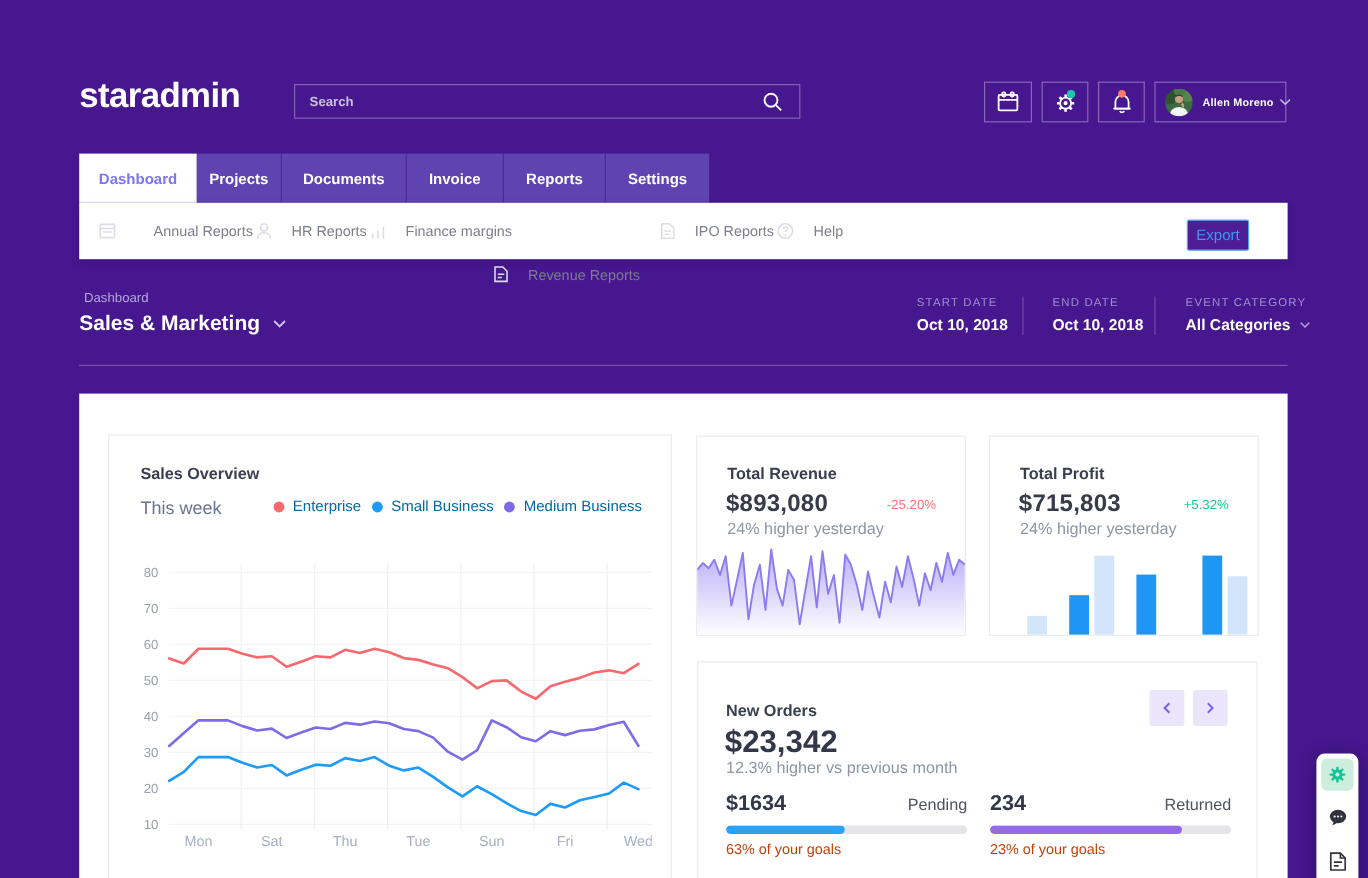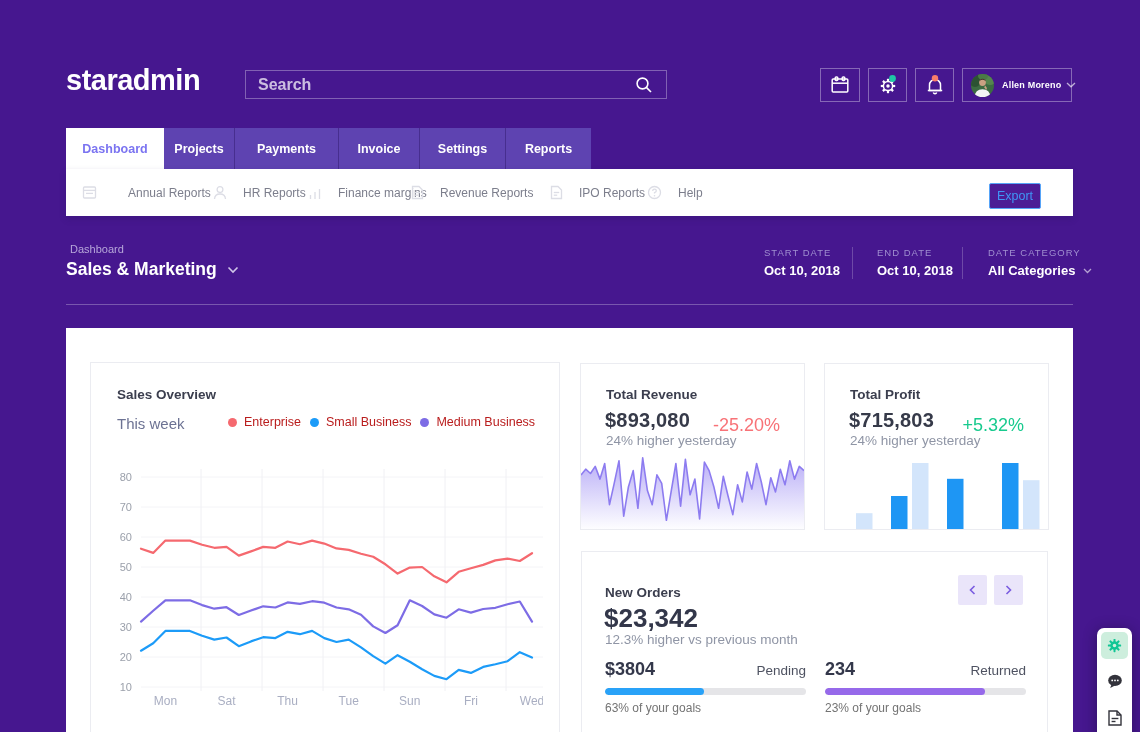--- a/index.html
+++ b/index.html
@@ -5,21 +5,21 @@
 <style>
 * { box-sizing: border-box; margin: 0; padding: 0; }
 html,body { width:1140px; height:732px; overflow:hidden; }
 body { background:#46178f; font-family:"Liberation Sans",sans-serif; position:relative; }
 .abs { position:absolute; }
 .page { position:absolute; top:0; left:0; width:1140px; height:732px; background:#46178f; overflow:hidden; }
 
 
 .logo { left:66px; top:64px; color:#fff; font-size:29px; font-weight:bold; letter-spacing:-0.5px; }
 .search-wrap { left:245px; top:70px; width:422px; height:29px; border:1px solid rgba(255,255,255,0.32); }
-.search-wrap input { width:100%; height:100%; background:transparent; border:none; outline:none; color:#fff; font-size:16px; font-weight:bold; font-family:"Liberation Sans",sans-serif; padding:0 40px 0 12px; }
+.search-wrap input { width:100%; height:100%; background:transparent; border:none; outline:none; color:#fff; font-size:11px; font-weight:bold; font-family:"Liberation Sans",sans-serif; padding:0 40px 0 12px; }
 .search-wrap input::placeholder { color:rgba(255,255,255,0.72); }
 .search-icon { right:13px; top:5px; width:18px; height:18px; color:#fff; }
 .hbtn { top:68px; height:34px; border:1px solid rgba(255,255,255,0.35); display:flex; align-items:center; justify-content:center; color:#fff; }
 .hbtn svg { display:block; }
 #btn-calendar { left:820px; width:40px; }
 #btn-settings { left:868px; width:39px; }
 #btn-bell { left:915px; width:39px; }
 #btn-profile { left:962px; width:110px; justify-content:flex-start; padding-left:8px; }
 .avatar { width:23px; height:23px; border-radius:50%; overflow:hidden; flex:none; }
 .profile-name { font-size:9px; font-weight:bold; color:#fff; margin-left:8px; white-space:nowrap; letter-spacing:0.2px; }
@@ -56,26 +56,26 @@
 
 .content { left:66px; top:328px; width:1007px; height:404px; background:#fff; }
 .card { position:absolute; background:#fff; border:1px solid #ebecf1; }
 #card-sales { left:24px; top:34px; width:470px; height:400px; border-bottom:none; }
 .card-title { font-size:13.5px; font-weight:bold; color:#3b3e4e; }
 #card-sales .card-title { position:absolute; left:26px; top:24px; }
 .this-week { position:absolute; left:26px; top:52px; font-size:15px; color:#6c7293; }
 .legend { position:absolute; left:137px; top:52px; display:flex; }
 .legend-item { display:flex; align-items:center; margin-right:9px; white-space:nowrap; }
 .legend-dot { width:9px; height:9px; border-radius:50%; margin-right:7px; }
-.legend-label { font-size:12.5px; color:#b91c1c; }
+.legend-label { font-size:12.5px; color:#0369a1; }
 #sales-chart { position:absolute; left:0; top:100px; }
 
 .stat-title { position:absolute; left:25px; top:23px; }
 .stat-value { position:absolute; left:24px; top:45px; font-size:20px; font-weight:bold; color:#363a49; letter-spacing:0.2px; }
-.stat-delta { position:absolute; right:24px; top:51px; font-size:18px; }
+.stat-delta { position:absolute; right:24px; top:51px; font-size:11px; }
 .stat-note { position:absolute; left:25px; top:69px; font-size:13.5px; color:#8f95a5; }
 #card-revenue { left:514px; top:35px; width:225px; height:167px; }
 #card-profit { left:758px; top:35px; width:225px; height:167px; }
 .delta-down { color:#f87277; }
 .delta-up { color:#18ca8e; }
 #revenue-chart, #profit-chart { position:absolute; left:0; bottom:0; display:block; }
 
 #card-orders { left:515px; top:223px; width:467px; height:210px; border-bottom:none; }
 #card-orders .card-title { position:absolute; left:23px; top:33px; }
 .order-nav { position:absolute; top:23px; width:29px; height:30px; background:#eae5fa; border-radius:2px; display:flex; align-items:center; justify-content:center; color:#7a5ce0; cursor:pointer; }
@@ -84,21 +84,21 @@
 .orders-value { position:absolute; left:22px; top:51px; font-size:26px; font-weight:bold; color:#33374a; }
 .orders-note { position:absolute; left:23px; top:80px; font-size:13.5px; color:#8f95a5; }
 .metric { position:absolute; top:107px; width:201px; }
 #metric-pending { left:23px; }
 #metric-returned { left:243px; }
 .metric-head { display:flex; justify-content:space-between; align-items:baseline; }
 .metric-value { font-size:18px; font-weight:bold; color:#33374a; }
 .metric-label { font-size:13.5px; color:#4e5261; }
 .pbar { margin-top:8px; height:7px; border-radius:3.5px; background:#e5e5e8; overflow:hidden; }
 .pbar-fill { height:7px; border-radius:3.5px; }
-.metric-goal { margin-top:6px; font-size:12px; color:#737373; }
+.metric-goal { margin-top:6px; font-size:12px; color:#c2410c; }
 
 
 .fab { left:1097px; top:628px; width:35px; height:116px; background:#fff; border-radius:7px; box-shadow:0 2px 14px rgba(20,10,40,0.45); padding:4px; }
 .fab-btn { width:27px; height:27px; border-radius:5px; display:flex; align-items:center; justify-content:center; margin-bottom:9px; background:#fff; color:#33333b; cursor:pointer; }
 .fab-btn.active { background:#cdeedd; color:#10c695; }
 
 .chart-svg text { font-family:"Liberation Sans",sans-serif; }
 </style>
 </head>
 <body>
@@ -172,24 +172,24 @@
     <span class="profile-caret">
       <svg width="10" height="6" viewBox="0 0 10 6" fill="none" stroke="currentColor" stroke-width="1.3">
           <polyline points="1,1 5,4.8 9,1"></polyline>
         </svg>
     </span>
   </div>
 
   <nav class="abs tabs" id="tabs">
       <div class="tab active" style="width: 98px;">Dashboard</div>
       <div class="tab" style="width: 71px;">Projects</div>
-      <div class="tab" style="width: 104px;">Payments</div>
+      <div class="tab" style="width: 104px;">Documents</div>
       <div class="tab" style="width: 81px;">Invoice</div>
+      <div class="tab" style="width: 85px;">Reports</div>
       <div class="tab" style="width: 86px;">Settings</div>
-      <div class="tab" style="width: 85px;">Reports</div>
     </nav>
 
   <div class="abs subnav">
     <div class="subnav-items" id="subnav-items">
         <div class="subnav-item" style="left: 16px; gap: 15px;">
           <span style="color: rgb(220, 221, 229); margin-right: 7px; display: flex;">
             <svg width="15" height="15" viewBox="0 0 15 15" fill="none" stroke="currentColor" stroke-width="1.3">
               <rect x="1.5" y="2" width="12" height="11" rx="1"></rect>
               <line x1="1.5" y1="5.4" x2="13.5" y2="5.4"></line>
               <line x1="4" y1="8.4" x2="11" y2="8.4"></line>
@@ -209,21 +209,21 @@
         <div class="subnav-item" style="left: 242px;">
           <span style="color: rgb(220, 221, 229); margin-right: 7px; display: flex;">
             <svg width="14" height="14" viewBox="0 0 14 14" fill="none" stroke="currentColor" stroke-width="1.3">
               <line x1="2.5" y1="13" x2="2.5" y2="9"></line>
               <line x1="7" y1="13" x2="7" y2="6"></line>
               <line x1="11.5" y1="13" x2="11.5" y2="3"></line>
             </svg>
           </span>
           <span>Finance margins</span>
         </div>
-        <div class="subnav-item" style="left: 345px;">
+        <div class="subnav-item" style="left: 345px; margin-top: 36px;">
           <span style="color: rgb(220, 221, 229); margin-right: 7px; display: flex;">
             <svg width="13" height="15" viewBox="0 0 13 15" fill="none" stroke="currentColor" stroke-width="1.3">
               <path d="M1.5 1.5 L8 1.5 L11.5 5 L11.5 13.5 L1.5 13.5 Z"></path>
               <line x1="3.8" y1="7.5" x2="9.2" y2="7.5"></line>
               <line x1="3.8" y1="10.2" x2="7.2" y2="10.2"></line>
             </svg>
           </span>
           <span>Revenue Reports</span>
         </div>
         <div class="subnav-item" style="left: 484px;">
@@ -264,21 +264,21 @@
           <span>Oct 10, 2018</span>
         </div>
       </div>
       <div class="filter-col divided">
         <div class="filter-label">END DATE</div>
         <div class="filter-value">
           <span>Oct 10, 2018</span>
         </div>
       </div>
       <div class="filter-col divided">
-        <div class="filter-label">DATE CATEGORY</div>
+        <div class="filter-label">EVENT CATEGORY</div>
         <div class="filter-value">
           <span>All Categories</span>
           <svg width="9" height="6" viewBox="0 0 9 6" fill="none" stroke="currentColor" stroke-width="1.3">
             <polyline points="1,1 4.5,4.5 8,1"></polyline>
           </svg>
         </div>
       </div>
     </div>
   <div class="abs" style="left:66px;top:304px;width:1007px;height:1px;background:rgba(255,255,255,0.28);"></div>
 
@@ -378,21 +378,21 @@
       </div>
       <div class="order-nav" id="order-next">
         <svg width="7" height="10" viewBox="0 0 7 10" fill="none" stroke="currentColor" stroke-width="1.6">
             <polyline points="1.5,1 5.5,5 1.5,9"></polyline>
           </svg>
       </div>
       <div class="orders-value">$23,342</div>
       <div class="orders-note">12.3% higher vs previous month</div>
       <div class="metric" id="metric-pending">
         <div class="metric-head">
-          <span class="metric-value">$3804</span>
+          <span class="metric-value">$1634</span>
           <span class="metric-label">Pending</span>
         </div>
         <div class="pbar">
             <div class="pbar-fill" id="fill-0" style="width: 49.5%; background: rgb(41, 162, 248);"></div>
           </div>
         <div class="metric-goal">63% of your goals</div>
       </div>
       <div class="metric" id="metric-returned">
         <div class="metric-head">
           <span class="metric-value">234</span>

